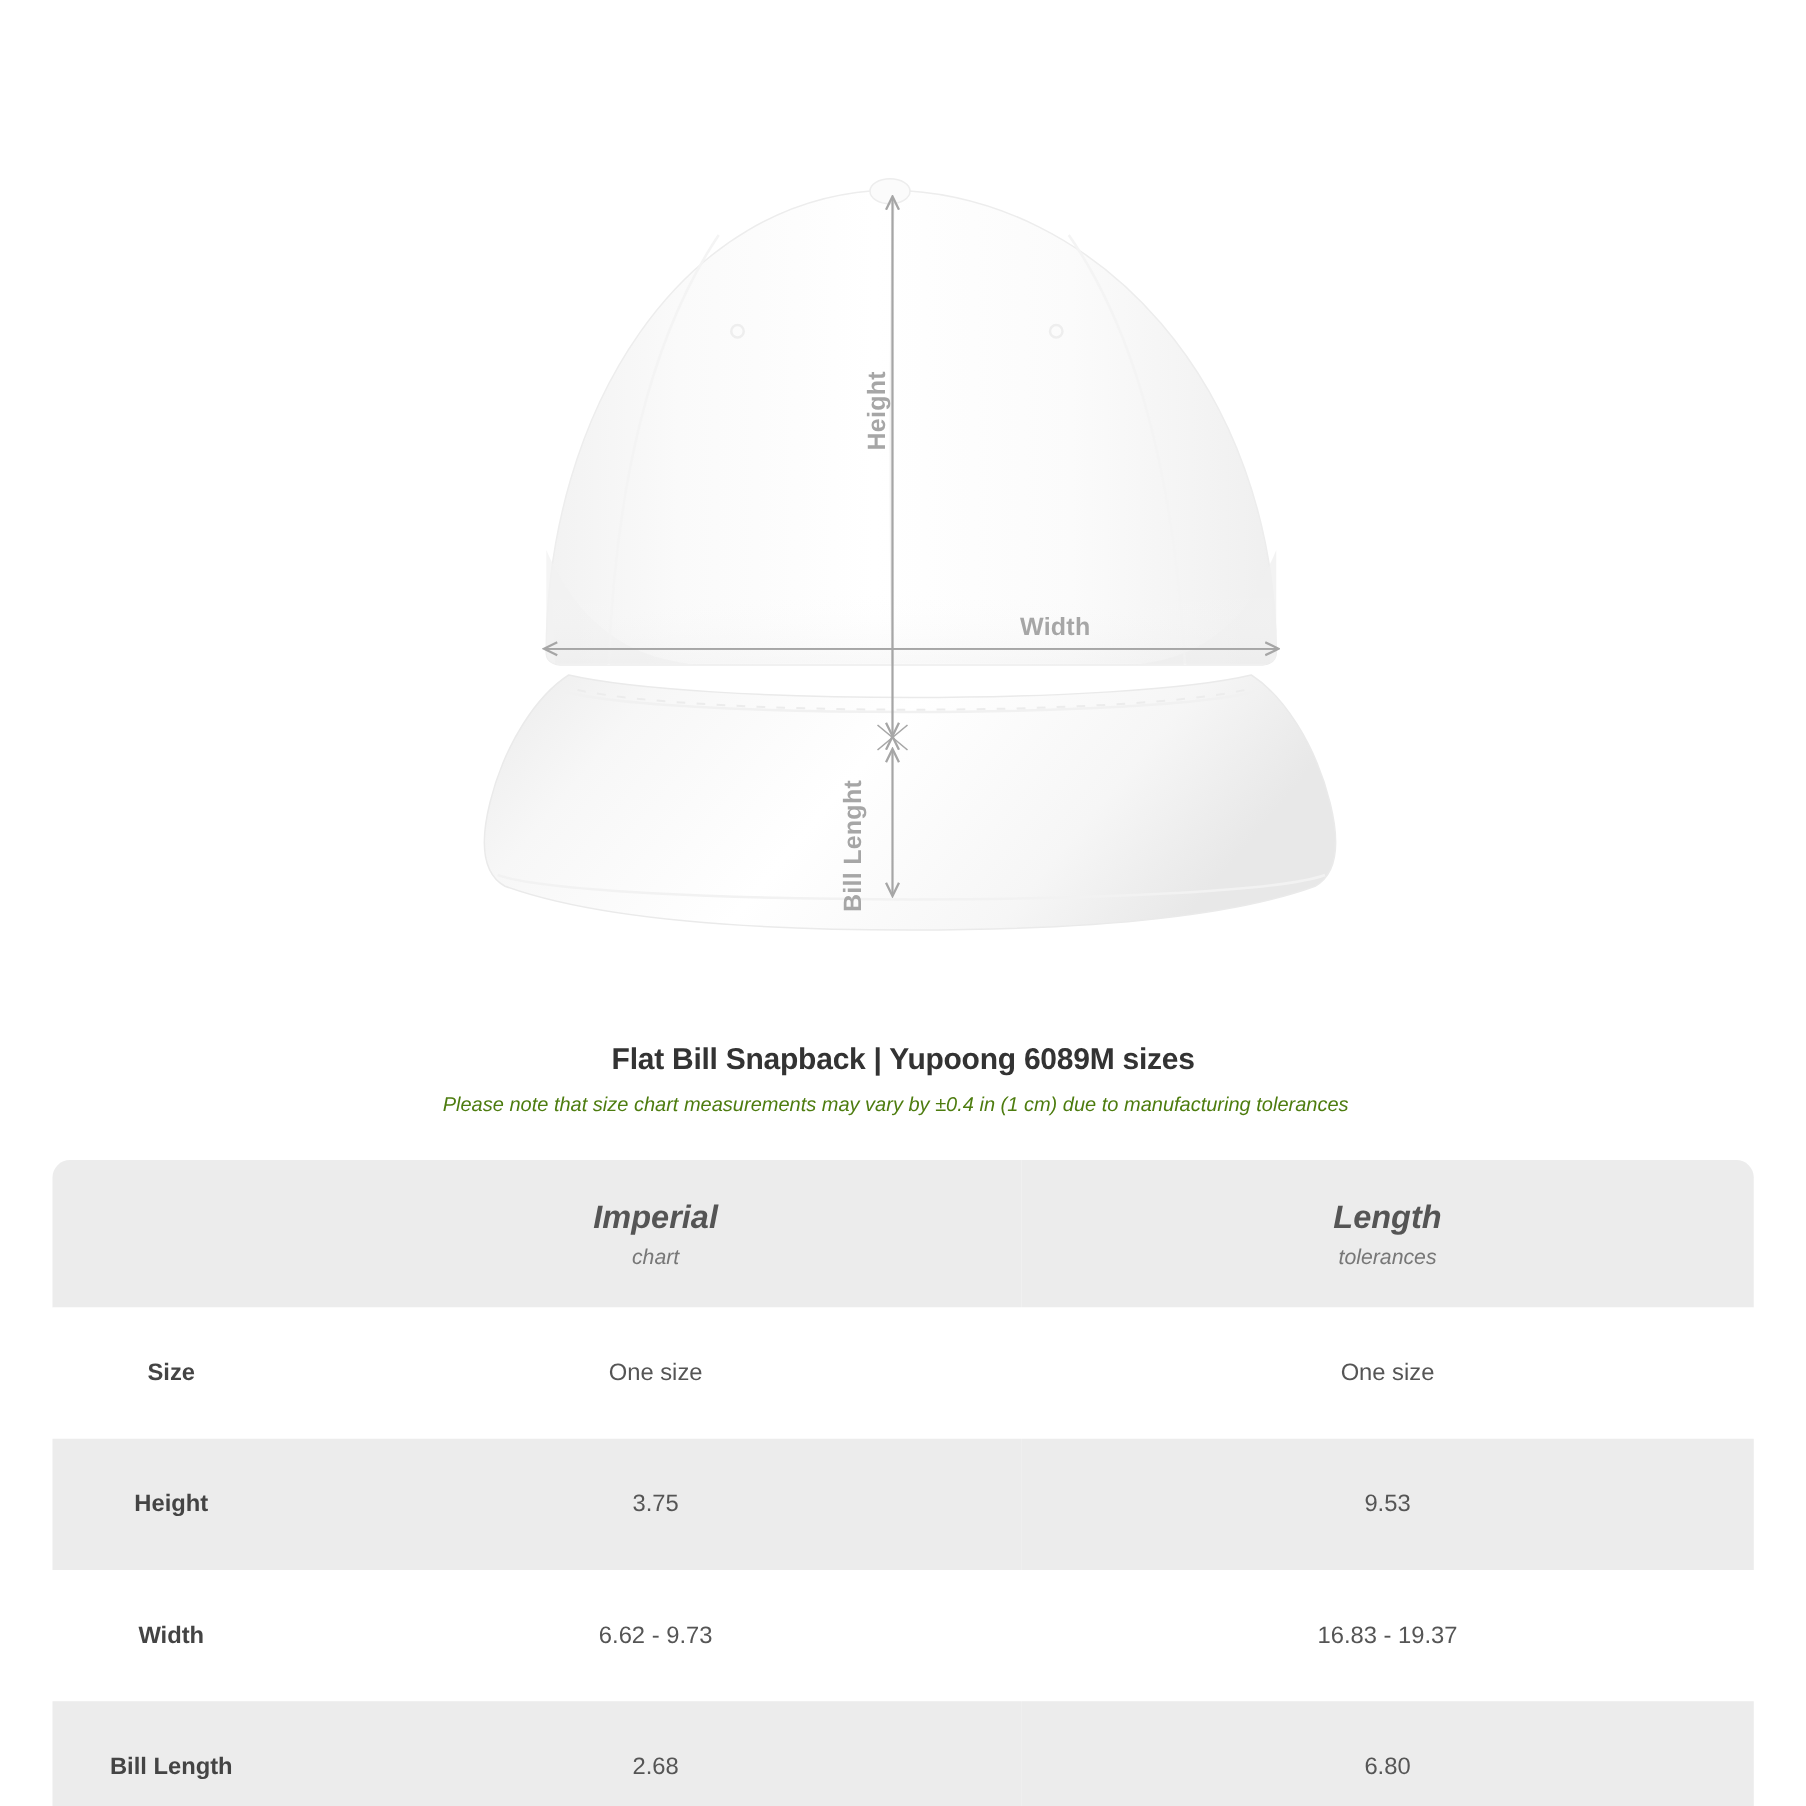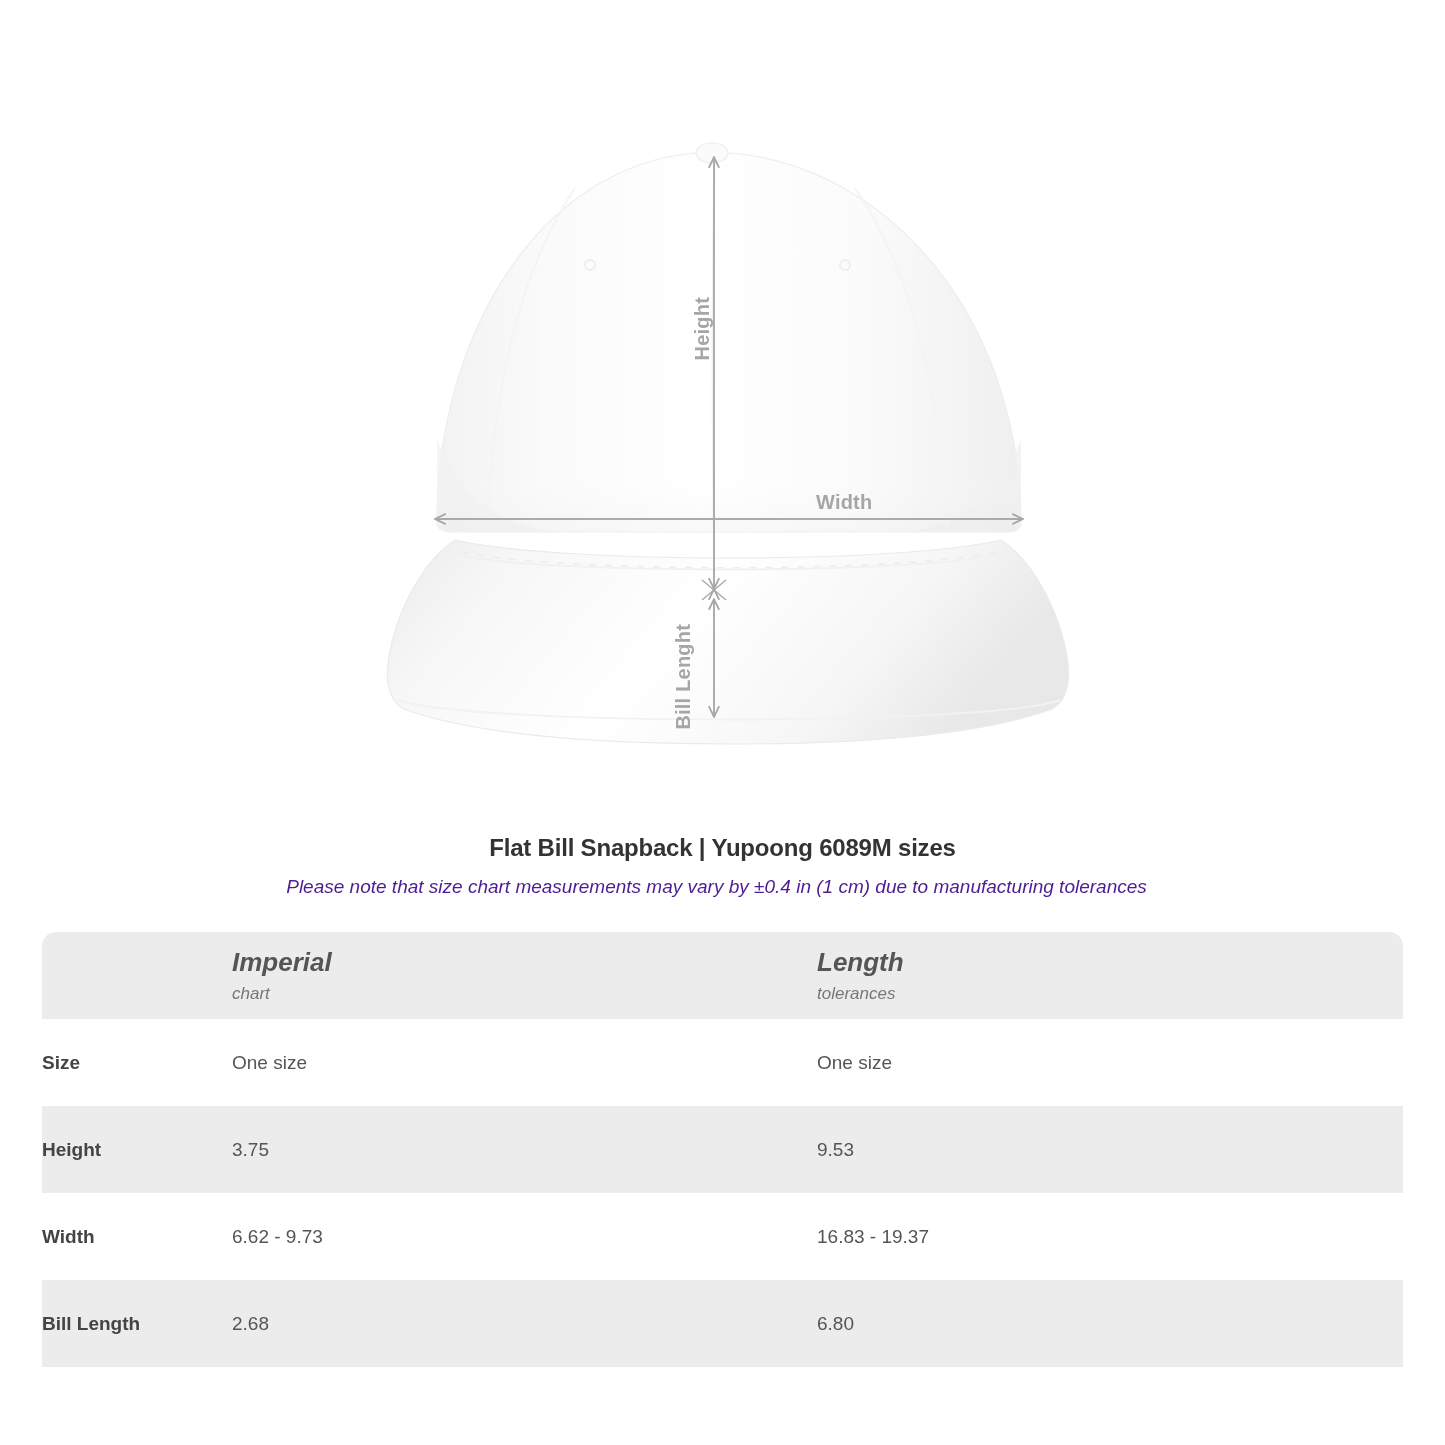--- a/index.html
+++ b/index.html
@@ -67,43 +67,44 @@
     margin-top: 34px;
   }
   .chart-title {
     font-size: 24px;
     font-weight: bold;
     color: #333333;
     margin: 0;
     letter-spacing: -0.2px;
   }
   .chart-note {
-    font-size: 19px;
+    font-size: 16px;
     font-style: italic;
-    color: #4c1d95;
+    color: #4d7c0f;
     margin: 14px 12px 0 0;
   }
 
   
   .table-wrap {
     margin: 34px 42px 0 42px;
   }
   table.size-table {
     width: 1361px;
     border-collapse: collapse;
     table-layout: fixed;
   }
   table.size-table td, table.size-table th {
     border: 0;
     padding: 0;
   }
   .unit-row td {
     background: #ececec;
-    height: 87px;
+    height: 118px;
     vertical-align: middle;
+    text-align: center;
   }
   .unit-row td.first {
     border-top-left-radius: 14px;
   }
   .unit-row td.last {
     border-top-right-radius: 14px;
   }
   .unit-name {
     font-size: 26px;
     font-style: italic;
@@ -111,21 +112,22 @@
     color: #555555;
     line-height: 1.2;
   }
   .unit-sub {
     font-size: 17px;
     font-style: italic;
     color: #777777;
     margin-top: 6px;
   }
   .data-row td {
-    height: 87px;
+    height: 105px;
+    text-align: center;
     vertical-align: middle;
     font-size: 19px;
     color: #555555;
   }
   .data-row td.rowhead {
     font-weight: bold;
     color: #444444;
   }
   .data-row.shaded td {
     background: #ececec;

